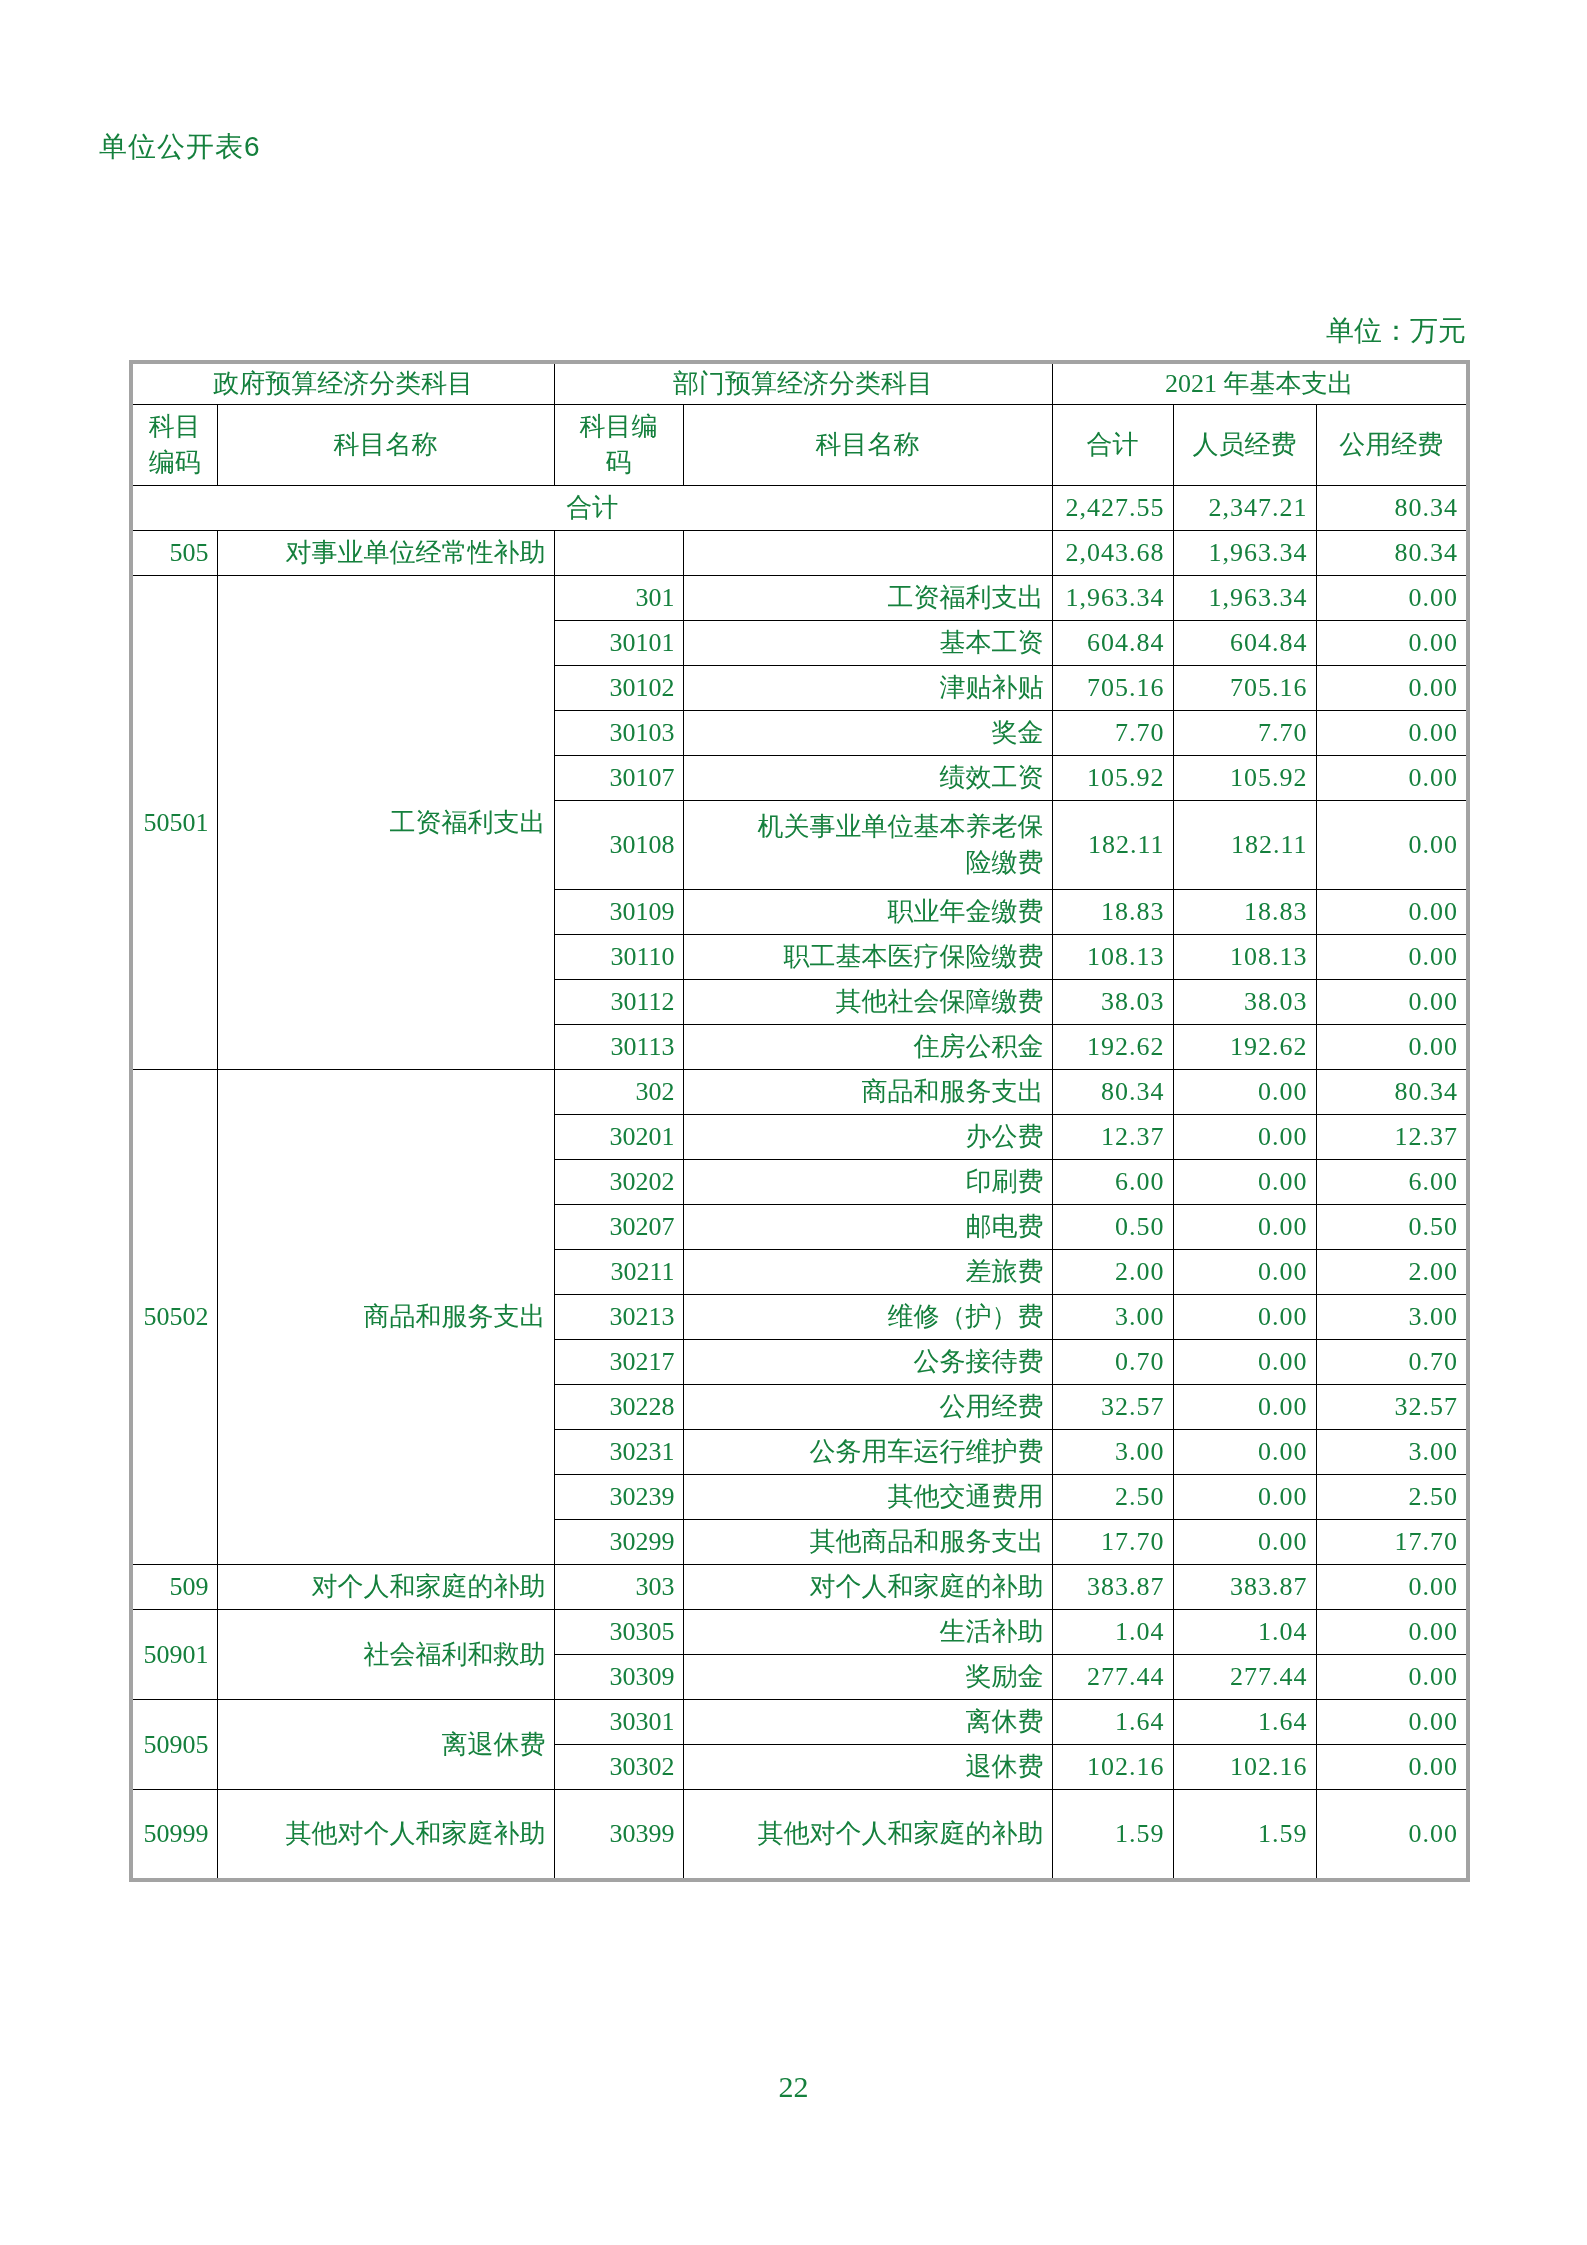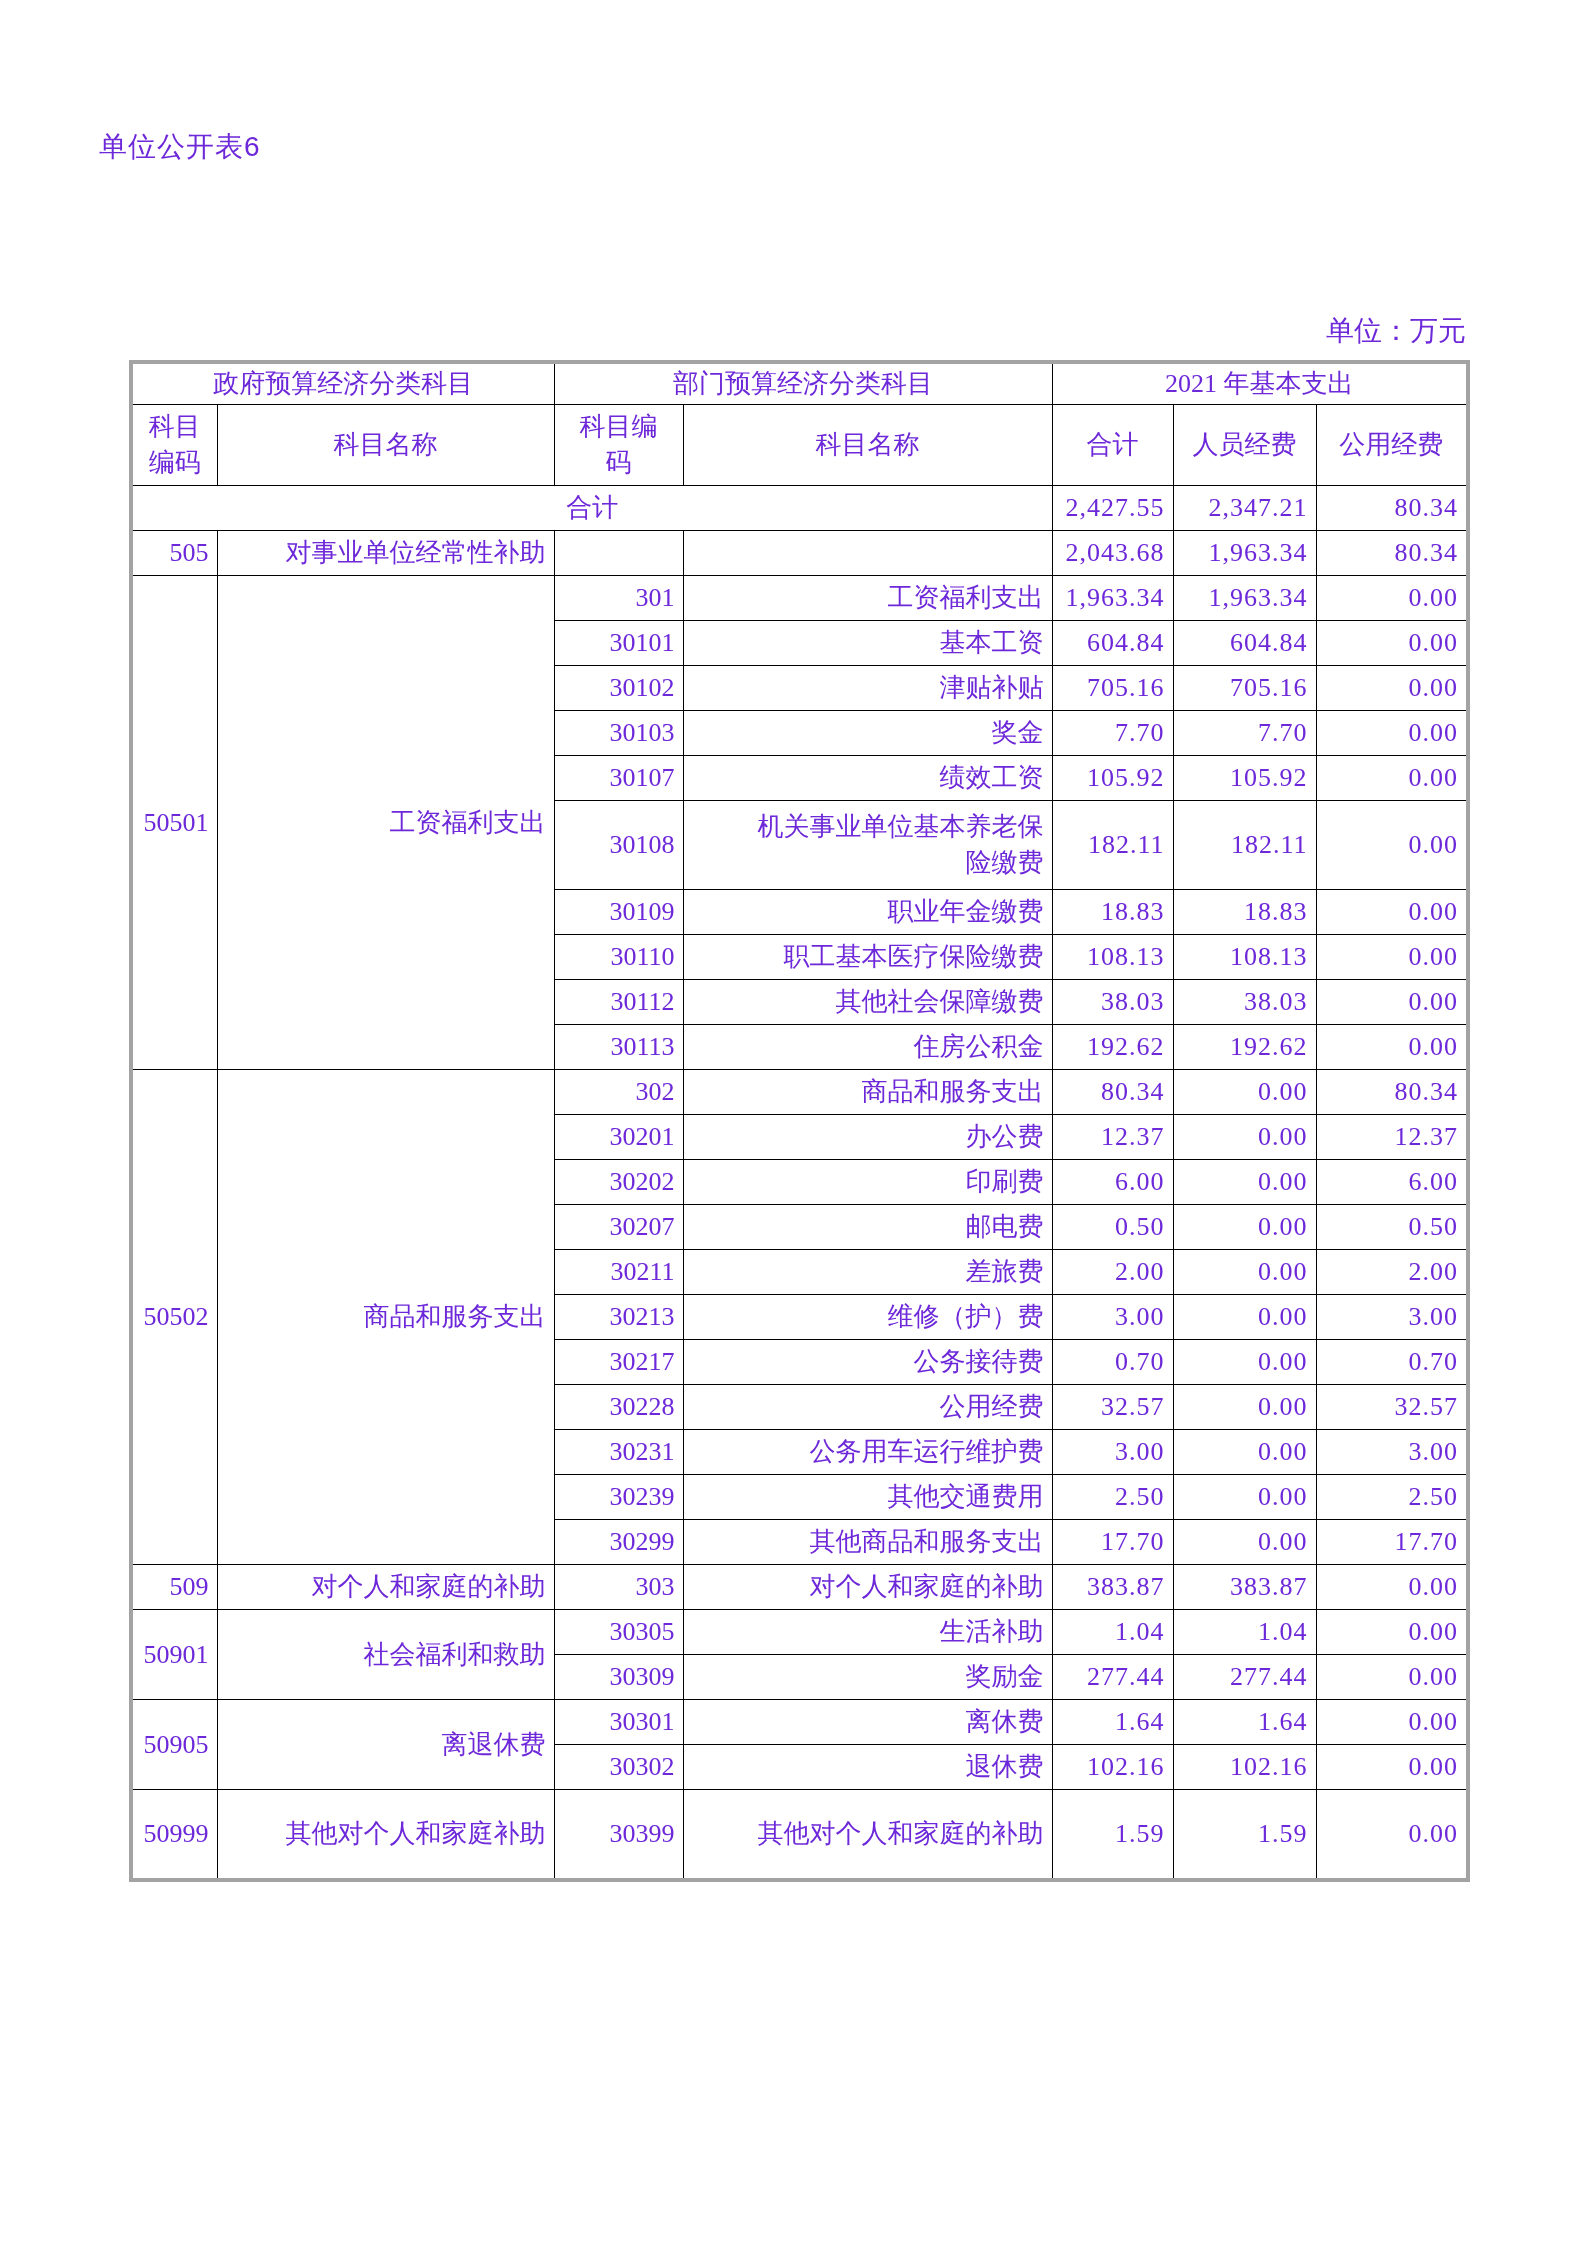--- a/index.html
+++ b/index.html
@@ -6,21 +6,21 @@
     margin: 0;
     padding: 0;
     background: #ffffff;
   }
   .page {
     position: relative;
     width: 1587px;
     height: 2245px;
     background: #ffffff;
     font-family: "Liberation Serif", "DejaVu Serif", serif;
-    color: #6d28d9;
+    color: #15803d;
     overflow: hidden;
   }
   .table-label {
     position: absolute;
     left: 99px;
     top: 130px;
     font-family: "Liberation Sans", "DejaVu Sans", sans-serif;
     font-size: 28px;
     line-height: 34px;
     letter-spacing: 1px;
@@ -337,14 +337,15 @@
           <td class="c-name">其他对个人和家庭补助</td>
           <td class="c-code">30399</td>
           <td class="c-name indent">其他对个人和家庭的补助</td>
           <td class="c-num">1.59</td>
           <td class="c-num">1.59</td>
           <td class="c-num">0.00</td>
         </tr>
       </tbody>
   </table>
 
+  <div class="page-number">22</div>
 
 </div>
 
 </body></html>

